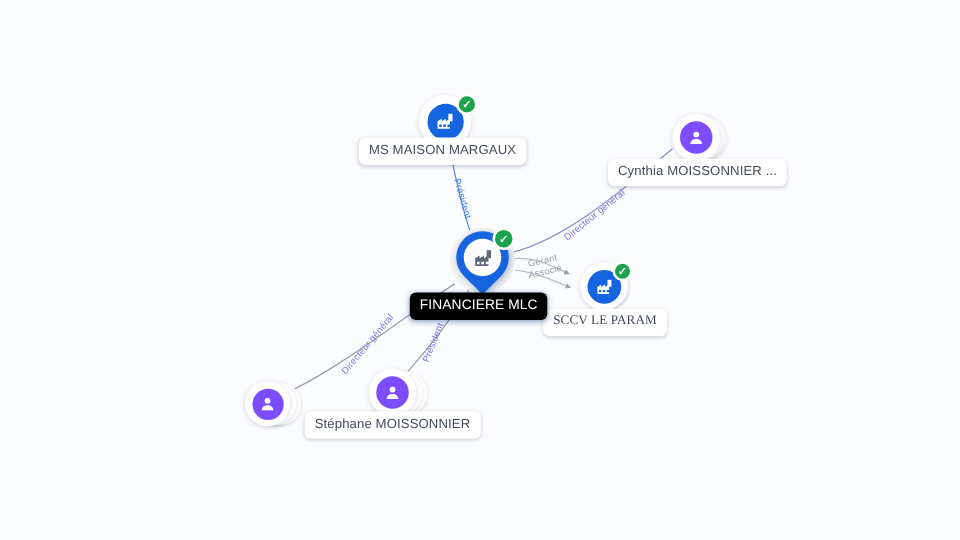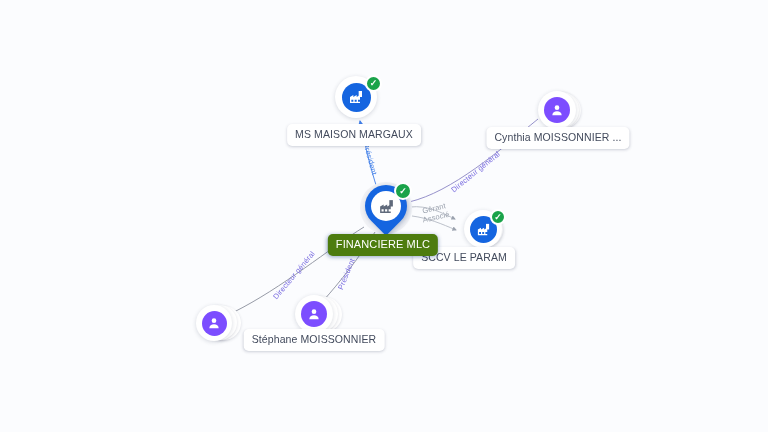--- a/index.html
+++ b/index.html
@@ -127,21 +127,21 @@
     line-height: 1;
     padding: 5px 8px 6px 8px;
     border-radius: 5px;
     background: #ffffff;
     color: #424a5c;
     box-shadow: 0 1px 3px rgba(40, 50, 80, 0.22);
     letter-spacing: 0.1px;
   }
 
   .label.selected {
-    background: #4d7c0f;
+    background: #000000;
     color: #ffffff;
     box-shadow: 0 1px 4px rgba(20, 60, 130, 0.45);
     font-size: 11px;
   }
 
   
   .edge-label {
     position: absolute;
     font-size: 7.5px;
     line-height: 1.15;
@@ -210,21 +210,21 @@
     <div class="disc" style="left:-21px; top:-21px; width:42px; height:42px;">
       <div class="inner-circle inner-company" style="width:29px; height:29px;">
         <svg width="16" height="16" viewBox="0 0 24 24">
           <path fill="#ffffff" d="M3 21V12l5-3v3l5-3v3l5-3v12H3zm2-2h3v-3H5v3zm5 0h3v-3h-3v3zm5 0h3v-3h-3v3z"></path>
           <rect x="16" y="3" width="5" height="9" fill="#ffffff"></rect>
         </svg>
       </div>
     </div>
     <div class="badge-check" style="left:9px; top:-22px; width:13px; height:13px;">✓</div>
   </div>
-  <div class="label" style="left:354px; top:124px;">MS MAISON MARGAUX</div>
+  <div class="label" style="left:354px; top:110px;">MS MAISON MARGAUX</div>
 
   <div class="node" style="left:557px; top:110px;">
     <div class="stack" style="left:-11px; top:-17px; width:35px; height:35px;"></div>
     <div class="stack" style="left:-14px; top:-18px; width:36px; height:36px;"></div>
     <div class="disc" style="left:-19px; top:-19px; width:38px; height:38px;">
       <div class="inner-circle inner-person" style="width:26px; height:26px;">
         <svg width="14" height="14" viewBox="0 0 24 24">
           <circle cx="12" cy="8" r="4" fill="#ffffff"></circle>
           <path fill="#ffffff" d="M4 21c0-4.4 3.6-7 8-7s8 2.6 8 7H4z"></path>
         </svg>
@@ -238,21 +238,21 @@
     <div class="disc" style="left:-19px; top:-19px; width:38px; height:38px;">
       <div class="inner-circle inner-company" style="width:27px; height:27px;">
         <svg width="15" height="15" viewBox="0 0 24 24">
           <path fill="#ffffff" d="M3 21V12l5-3v3l5-3v3l5-3v12H3zm2-2h3v-3H5v3zm5 0h3v-3h-3v3zm5 0h3v-3h-3v3z"></path>
           <rect x="16" y="3" width="5" height="9" fill="#ffffff"></rect>
         </svg>
       </div>
     </div>
     <div class="badge-check" style="left:7px; top:-20px; width:12px; height:12px;">✓</div>
   </div>
-  <div class="label" style="left:464px; top:247px;">SCCV LE PARAM</div>
+  <div class="label" style="left:484px; top:247px;font-family:Liberation Serif, serif;">SCCV LE PARAM</div>
 
   <div class="node" style="left:386px; top:212px;">
     <div class="pin-wrap">
       <div class="pin-halo"></div>
       <div class="pin-body"></div>
       <div class="pin-hole">
         <svg width="17" height="17" viewBox="0 0 24 24">
           <path fill="#606a7b" d="M3 21V12l5-3v3l5-3v3l5-3v12H3zm2-2h3v-3H5v3zm5 0h3v-3h-3v3zm5 0h3v-3h-3v3z"></path>
           <rect x="16" y="3" width="5" height="9" fill="#606a7b"></rect>
         </svg>

